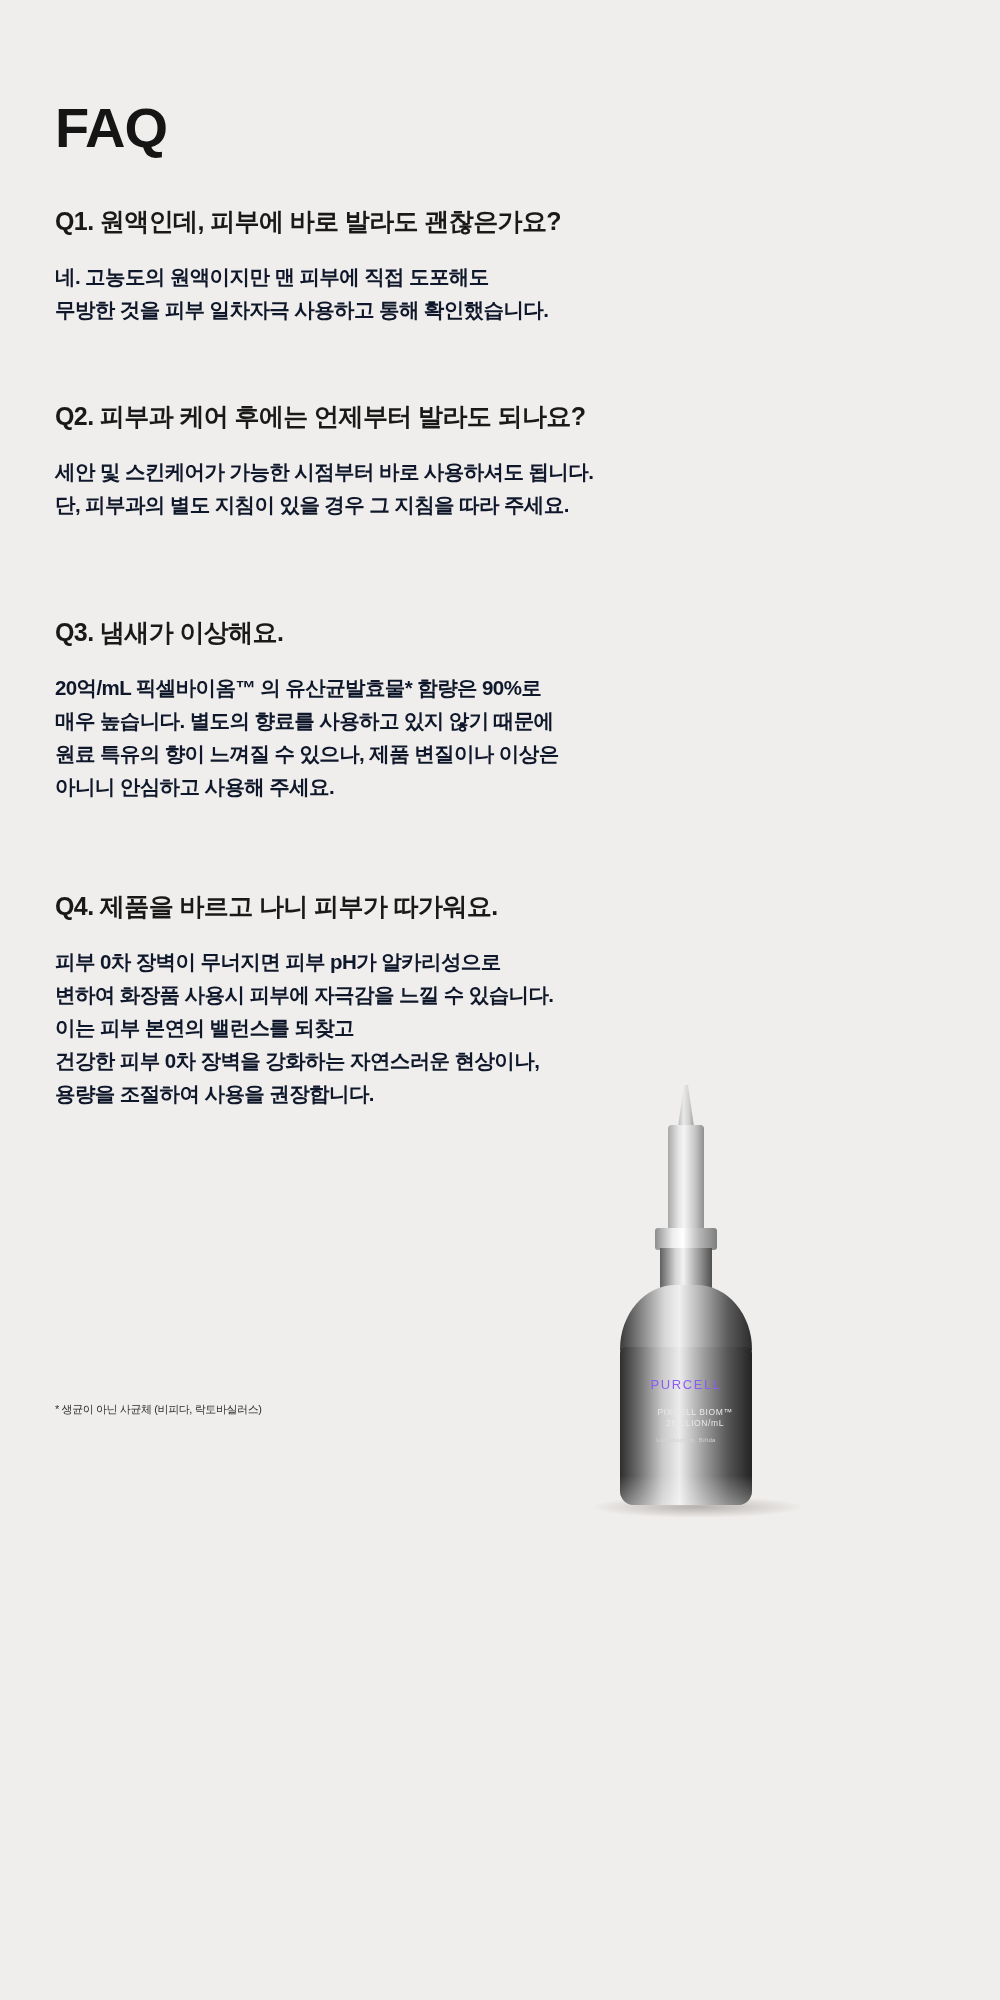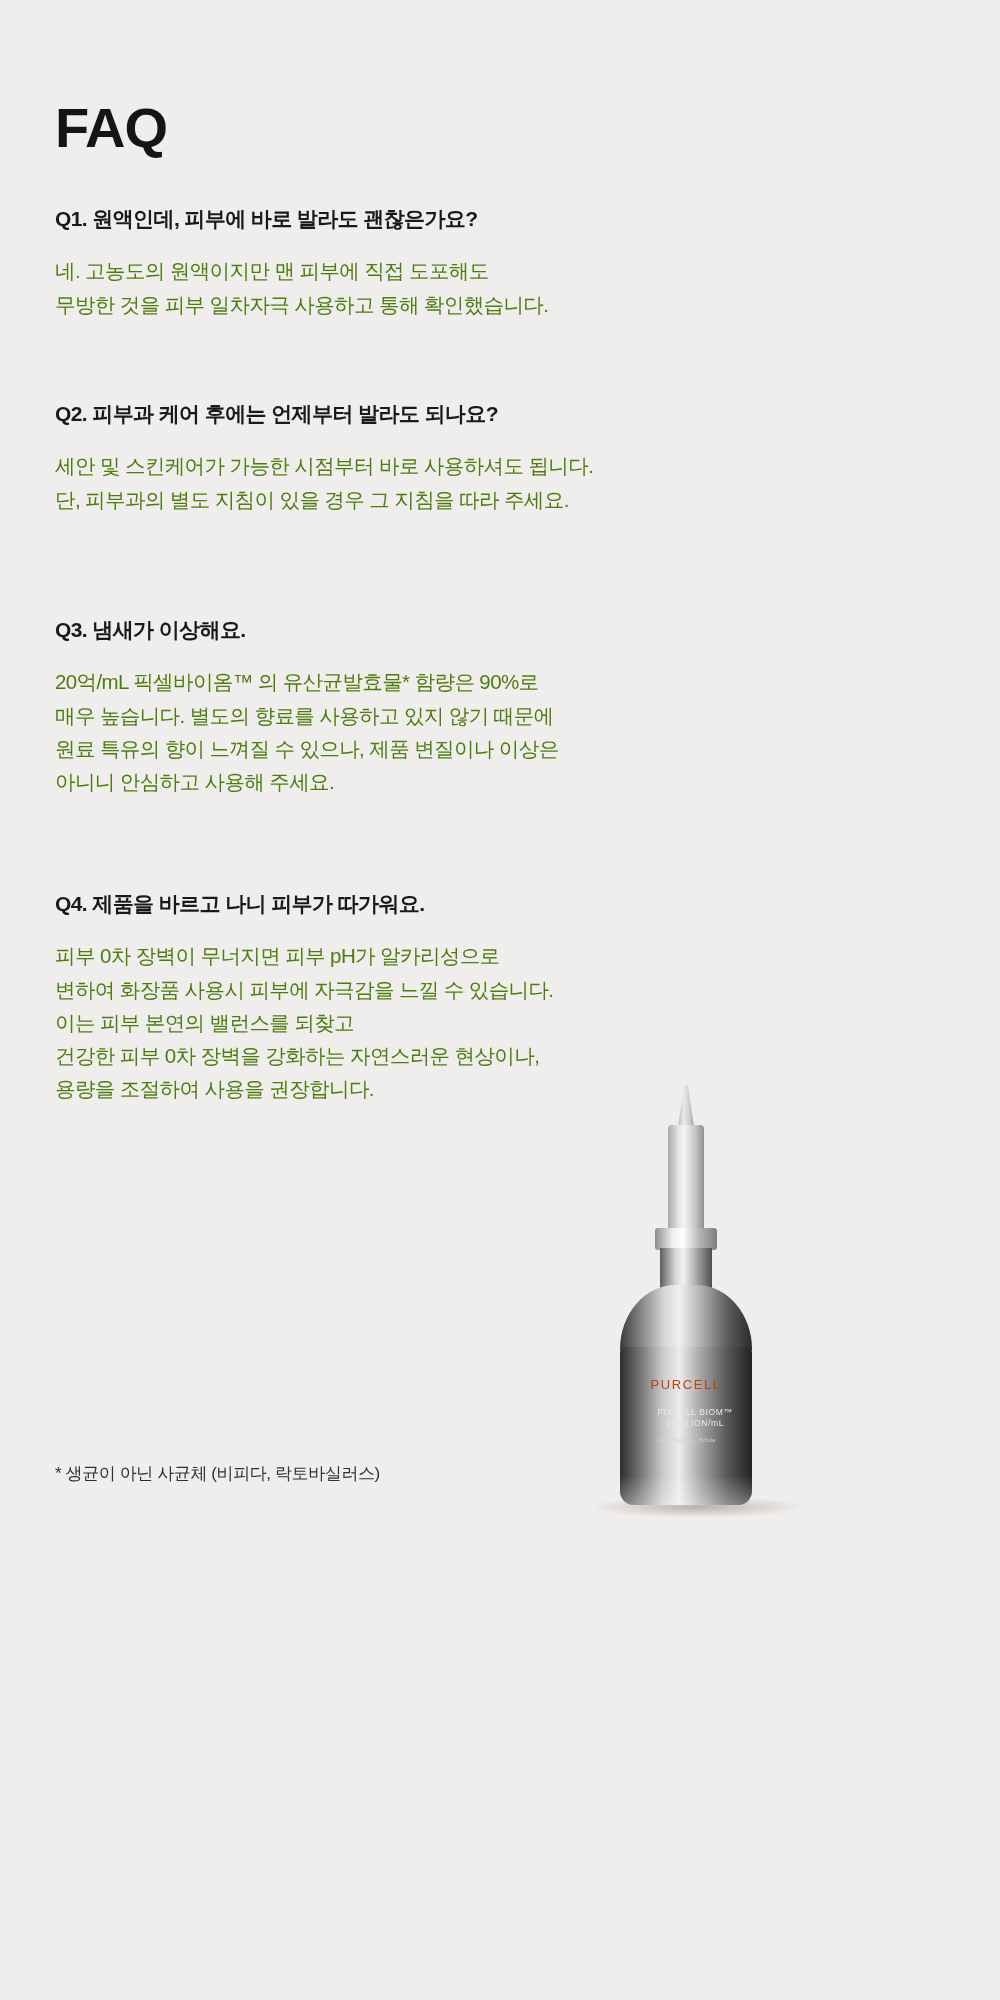--- a/index.html
+++ b/index.html
@@ -51,45 +51,45 @@
     line-height: 1;
   }
 
   .qa-block {
     position: absolute;
     left: 55px;
     width: 890px;
   }
 
   .q-line {
-    font-size: 21px;
+    font-size: 25px;
     font-weight: bold;
     color: #191919;
     letter-spacing: -0.6px;
     line-height: 1.3;
     margin-bottom: 22px;
   }
 
   .a-line {
     font-size: 20.5px;
-    font-weight: normal;
-    color: #4d7c0f;
+    font-weight: bold;
+    color: #0f172a;
     letter-spacing: -0.6px;
     line-height: 1.62;
   }
 
   .a-line div {
     white-space: nowrap;
   }
 
   .footnote {
     position: absolute;
     left: 55px;
-    top: 1462px;
-    font-size: 17px;
+    top: 1402px;
+    font-size: 11px;
     color: #2f2f2f;
     letter-spacing: -0.4px;
     text-align: right;
   }
 
   
   .bottle {
     position: absolute;
     left: 598px;
     top: 1085px;
@@ -161,21 +161,21 @@
     border-radius: 0 0 14px 14px;
   }
   .brand-text {
     position: absolute;
     left: 22px;
     top: 292px;
     width: 132px;
     text-align: center;
     font-size: 13px;
     letter-spacing: 1.6px;
-    color: #c2410c;
+    color: #8b5cf6;
     font-family: "Liberation Sans", sans-serif;
   }
   .sub-text {
     position: absolute;
     left: 22px;
     top: 322px;
     width: 132px;
     text-align: center;
     font-size: 8.5px;
     line-height: 1.35;

